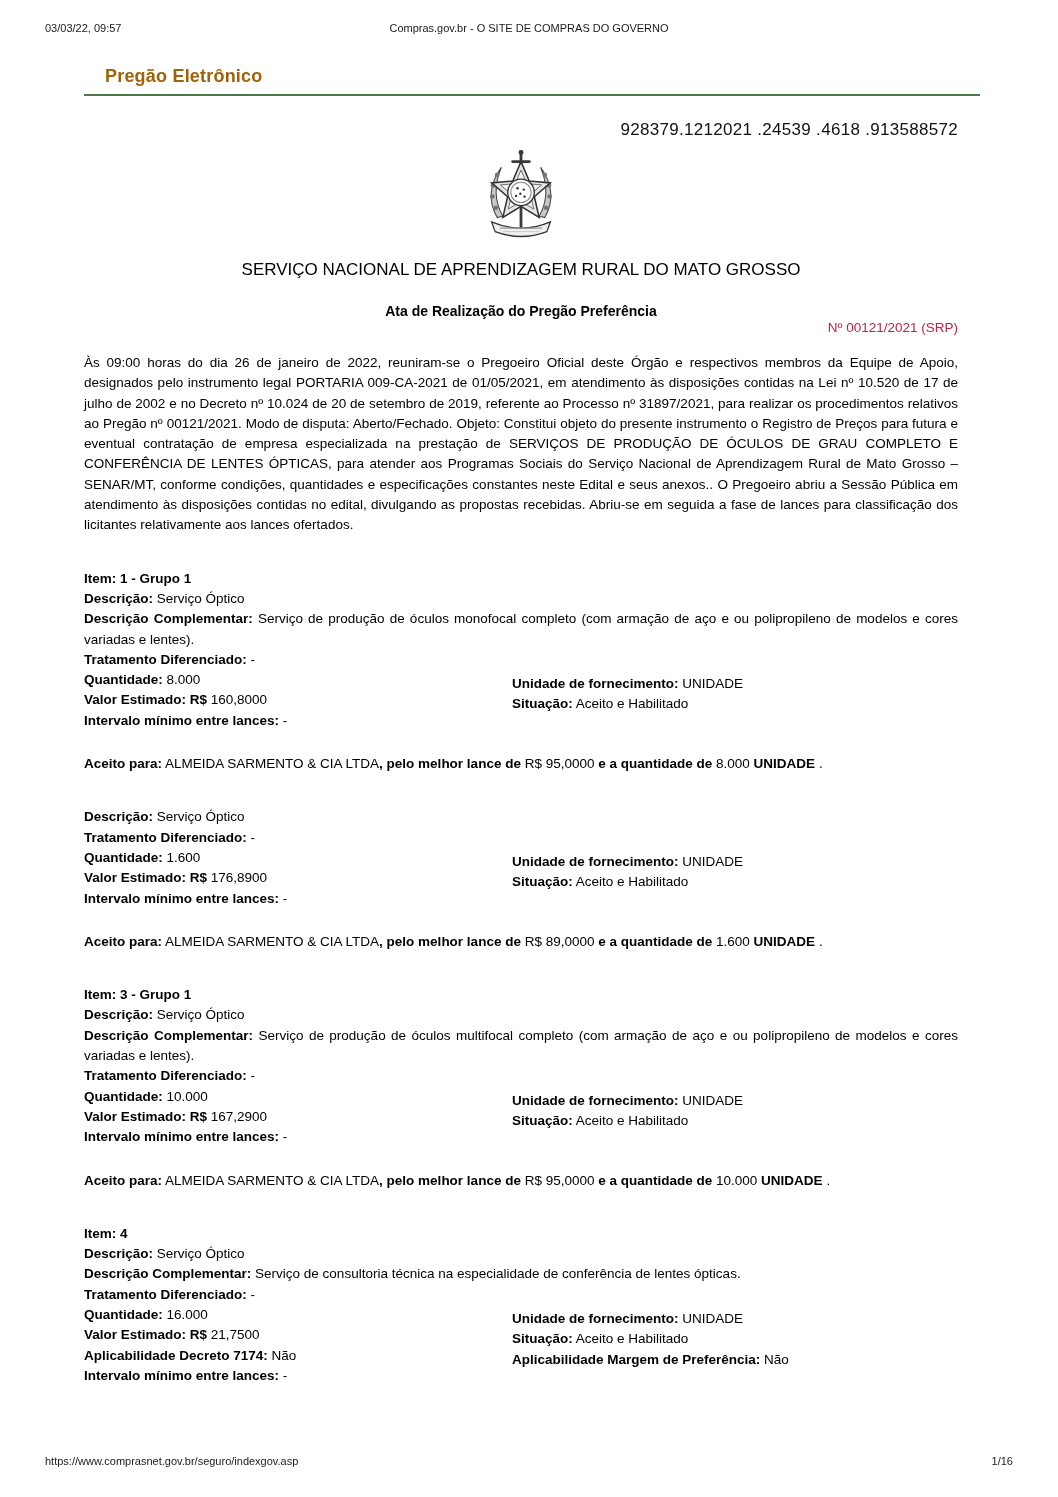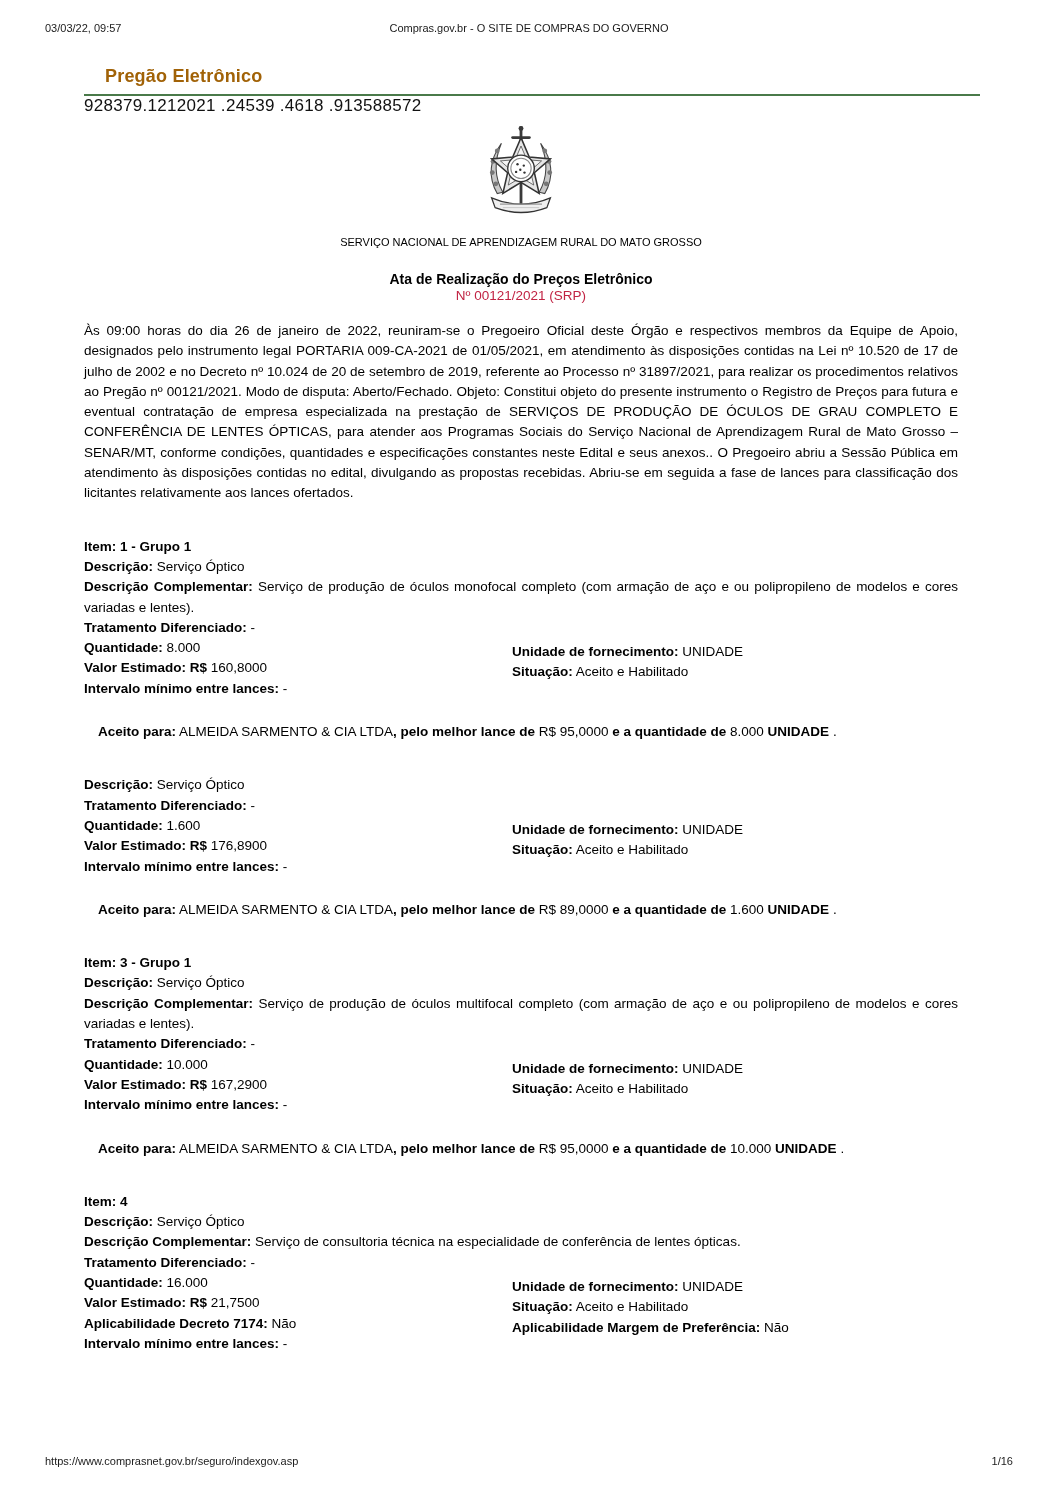--- a/index.html
+++ b/index.html
@@ -20,38 +20,38 @@
 
   
   .content { position:absolute; left:84px; top:58px; width:874px; }
 
   .section-title {
     font-size:18px; font-weight:bold; margin:8px 0 0 21px; letter-spacing:0.2px;
   }
   .green-rule { border:none; border-top:2px solid; margin-top:7px; margin-right:-22px; }
 
   .process-number {
-    text-align:left; font-size:17px; letter-spacing:0.3px; color:#111;
+    margin-top:24px; text-align:right; font-size:17px; letter-spacing:0.3px; color:#111;
   }
 
   .coat { width:84px; height:98px; margin:9px auto 0 auto; display:block; }
 
-  .org-name { margin-top:13px; text-align:center; font-size:11px; }
+  .org-name { margin-top:13px; text-align:center; font-size:17px; }
   .doc-title { margin-top:23px; text-align:center; font-size:14px; font-weight:bold; }
-  .doc-number { margin-top:1px; text-align:center; font-size:13.5px; }
+  .doc-number { margin-top:1px; text-align:right; font-size:13.5px; }
 
   .doc-text { font-size:13.5px; line-height:20.3px; }
   .intro { margin-top:18px; text-align:justify; }
 
   .item-block { margin-top:33px; }
   .item-heading { font-weight:bold; }
   .field-line { text-align:justify; }
   .row { position:relative; }
   .row .col2 { position:absolute; left:428px; top:4px; white-space:nowrap; }
-  .accepted { margin-top:23px; text-align:justify;margin-left:14px; }
+  .accepted { margin-top:23px; text-align:justify; }
   b { font-weight:bold; }
 </style>
 </head>
 <body>
 
 <div class="print-bar print-header">
   <span class="dt">03/03/22, 09:57</span>
   <div class="site">Compras.gov.br - O SITE DE COMPRAS DO GOVERNO</div>
 </div>
 
@@ -84,21 +84,21 @@
       <circle cx="64" cy="58" r="1.7" fill="#333"></circle>
     <circle cx="59" cy="64" r="1.7" fill="#333"></circle>
       <circle cx="53" cy="67" r="1.7" fill="#333"></circle>
     <circle cx="65" cy="68" r="1.7" fill="#333"></circle>
     <path d="M18,104 Q60,122 102,104 L97,118 Q60,132 23,118 Z" fill="#efefef" stroke="#333" stroke-width="1.8"></path>
     <line x1="30" y1="113" x2="90" y2="113" stroke="#999" stroke-width="1.5"></line>
     <line x1="34" y1="118" x2="86" y2="118" stroke="#bbb" stroke-width="1"></line>
   </svg>
 
   <div class="org-name">SERVIÇO NACIONAL DE APRENDIZAGEM RURAL DO MATO GROSSO</div>
-  <div class="doc-title">Ata de Realização do Preços Eletrônico</div>
+  <div class="doc-title">Ata de Realização do Pregão Preferência</div>
   <div class="doc-number accent-red" style="color: rgb(193, 35, 67);">Nº 00121/2021 (SRP)</div>
 
   <p class="doc-text intro">Às 09:00 horas do dia 26 de janeiro de 2022, reuniram-se o Pregoeiro Oficial deste Órgão e respectivos membros da Equipe de Apoio, designados pelo instrumento legal PORTARIA 009-CA-2021 de 01/05/2021, em atendimento às disposições contidas na Lei nº 10.520 de 17 de julho de 2002 e no Decreto nº 10.024 de 20 de setembro de 2019, referente ao Processo nº 31897/2021, para realizar os procedimentos relativos ao Pregão nº 00121/2021. Modo de disputa: Aberto/Fechado. Objeto: Constitui objeto do presente instrumento o Registro de Preços para futura e eventual contratação de empresa especializada na prestação de SERVIÇOS DE PRODUÇÃO DE ÓCULOS DE GRAU COMPLETO E CONFERÊNCIA DE LENTES ÓPTICAS, para atender aos Programas Sociais do Serviço Nacional de Aprendizagem Rural de Mato Grosso – SENAR/MT, conforme condições, quantidades e especificações constantes neste Edital e seus anexos.. O Pregoeiro abriu a Sessão Pública em atendimento às disposições contidas no edital, divulgando as propostas recebidas. Abriu-se em seguida a fase de lances para classificação dos licitantes relativamente aos lances ofertados.</p>
 
   <div class="doc-text item-block">
     <div class="item-heading">Item: 1 - Grupo 1</div>
     <div class="field-line"><b>Descrição:</b> <span>Serviço Óptico</span></div>
     <div class="field-line"><b>Descrição Complementar:</b> <span>Serviço de produção de óculos monofocal completo (com armação de aço e ou polipropileno de modelos e cores variadas e lentes).</span></div>
     <div class="field-line"><b>Tratamento Diferenciado:</b> <span>-</span></div>
     <div class="row">

